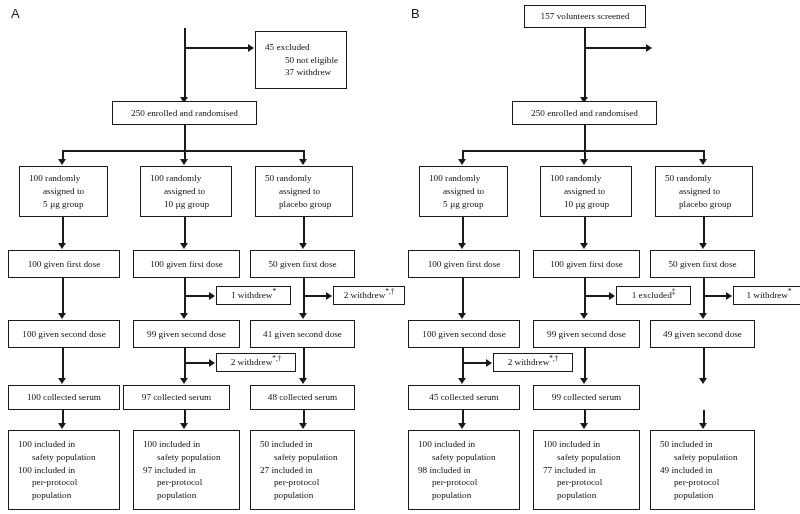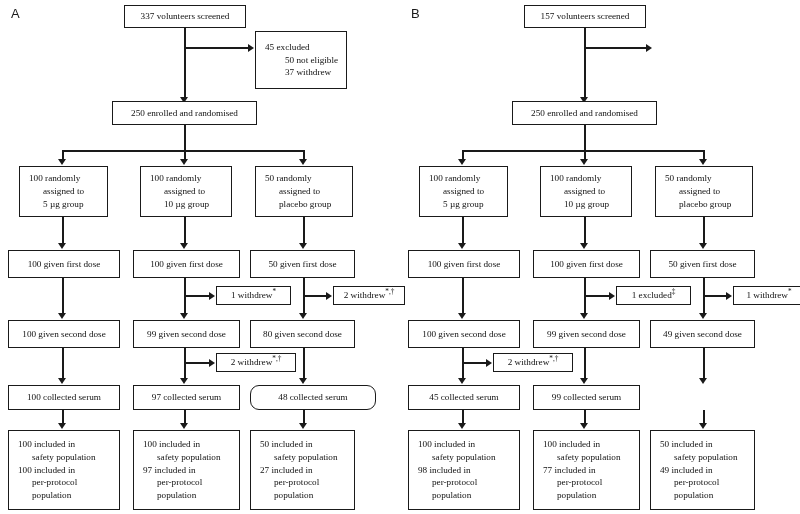--- a/index.html
+++ b/index.html
@@ -69,23 +69,20 @@
     border-left: 6.2px solid #1a1a1a;
   }
 </style>
 </head>
 <body>
 
 <div id="canvas">
 
   <div class="panel-label" style="left:11px; top:7px;">A</div>
 
-  <div class="node ctr" style="left:124px; top:5px; width:122px; height:23px;">
-    <span class="ln">337 volunteers screened</span>
-  </div>
 
   <div class="vline" style="left:184px; top:28px; height:70px;"></div>
   <div class="arrow-d" style="left:180.3px; top:97px;"></div>
 
   <div class="hline" style="left:184px; top:47px; width:64px;"></div>
   <div class="arrow-r" style="left:248px; top:43.6px;"></div>
 
   <div class="node lft" style="left:255px; top:31px; width:92px; height:58px;">
     <span class="ln">45 excluded</span>
     <span class="ln ind">50 not eligible</span>
@@ -163,21 +160,21 @@
   </div>
   <div class="vline" style="left:184px; top:348px; height:31px;"></div>
   <div class="arrow-d" style="left:180.3px; top:378px;"></div>
 
   <div class="hline" style="left:184px; top:362px; width:25px;"></div>
   <div class="arrow-r" style="left:209px; top:358.6px;"></div>
   <div class="node ctr" style="left:216px; top:353px; width:80px; height:19px;">
     <span class="ln"><span>2 withdrew</span><sup>*,†</sup></span>
   </div>
 
-  <div class="node ctr" style="left:133px; top:385px; width:107px; height:25px;">
+  <div class="node ctr" style="left:123px; top:385px; width:107px; height:25px;">
     <span class="ln">97 collected serum</span>
   </div>
   <div class="vline" style="left:184px; top:410px; height:14px;"></div>
   <div class="arrow-d" style="left:180.3px; top:423px;"></div>
 
   <div class="node lft" style="left:133px; top:430px; width:107px; height:80px;">
     <span class="ln">100 included in</span>
     <span class="ln ind2">safety population</span>
     <span class="ln">97 included in</span>
     <span class="ln ind2">per-protocol</span>
@@ -198,26 +195,26 @@
   <div class="vline" style="left:303px; top:278px; height:36px;"></div>
   <div class="arrow-d" style="left:299.3px; top:313px;"></div>
 
   <div class="hline" style="left:303px; top:295px; width:23px;"></div>
   <div class="arrow-r" style="left:326px; top:291.6px;"></div>
   <div class="node ctr" style="left:333px; top:286px; width:72px; height:19px;">
     <span class="ln"><span>2 withdrew</span><sup>*,†</sup></span>
   </div>
 
   <div class="node ctr" style="left:250px; top:320px; width:105px; height:28px;">
-    <span class="ln">80 given second dose</span>
+    <span class="ln">41 given second dose</span>
   </div>
   <div class="vline" style="left:303px; top:348px; height:31px;"></div>
   <div class="arrow-d" style="left:299.3px; top:378px;"></div>
 
-  <div class="node ctr" style="left:250px; top:385px; width:126px; height:25px;border-radius:9px;">
+  <div class="node ctr" style="left:250px; top:385px; width:105px; height:25px;">
     <span class="ln">48 collected serum</span>
   </div>
   <div class="vline" style="left:303px; top:410px; height:14px;"></div>
   <div class="arrow-d" style="left:299.3px; top:423px;"></div>
 
   <div class="node lft" style="left:250px; top:430px; width:105px; height:80px;">
     <span class="ln">50 included in</span>
     <span class="ln ind2">safety population</span>
     <span class="ln">27 included in</span>
     <span class="ln ind2">per-protocol</span>

